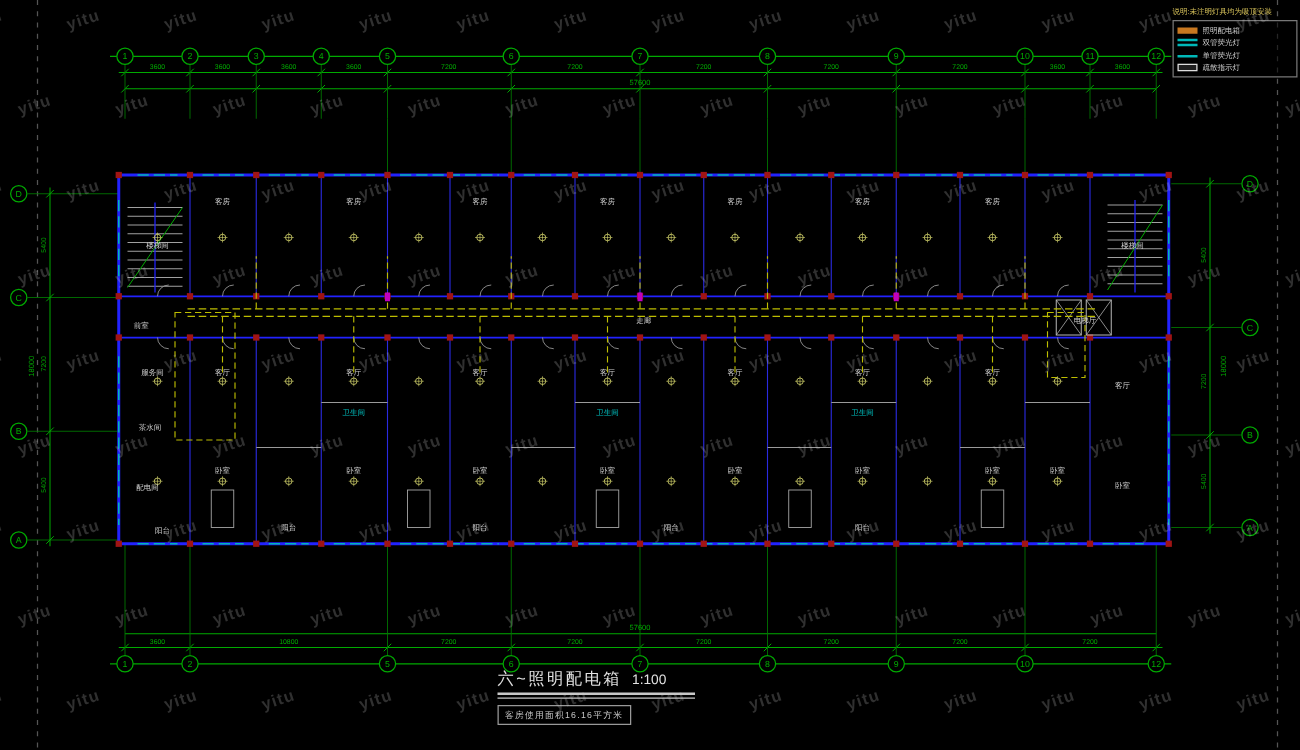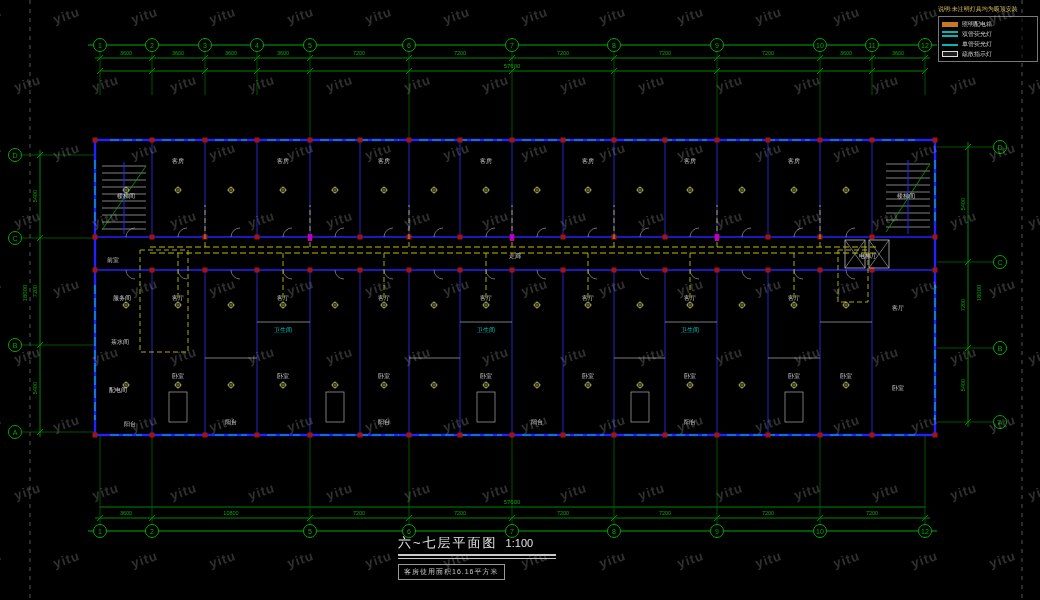--- a/index.html
+++ b/index.html
@@ -757,19 +757,19 @@
         </div>
         <div class="lg-row">
           <span class="lg-sym sym-evac"></span>
           <span>疏散指示灯</span>
         </div>
       </div>
   </div>
 
   <div id="titleblock">
     <div class="tb-row">
-      <span>六~七层平面图</span><span class="scale">1:100</span>
+      <span>六~照明配电箱</span><span class="scale">1:100</span>
     </div>
     <div class="tb-line1"></div>
     <div class="tb-line2"></div>
     <div class="tb-sub">客房使用面积16.16平方米</div>
   </div>
 </div>
 
 </body></html>

